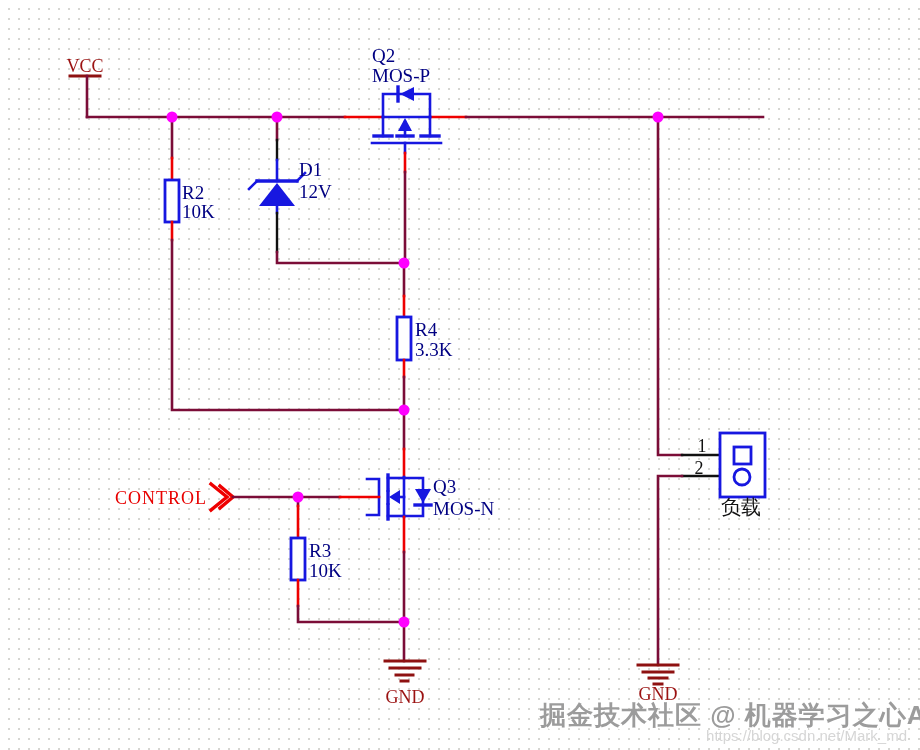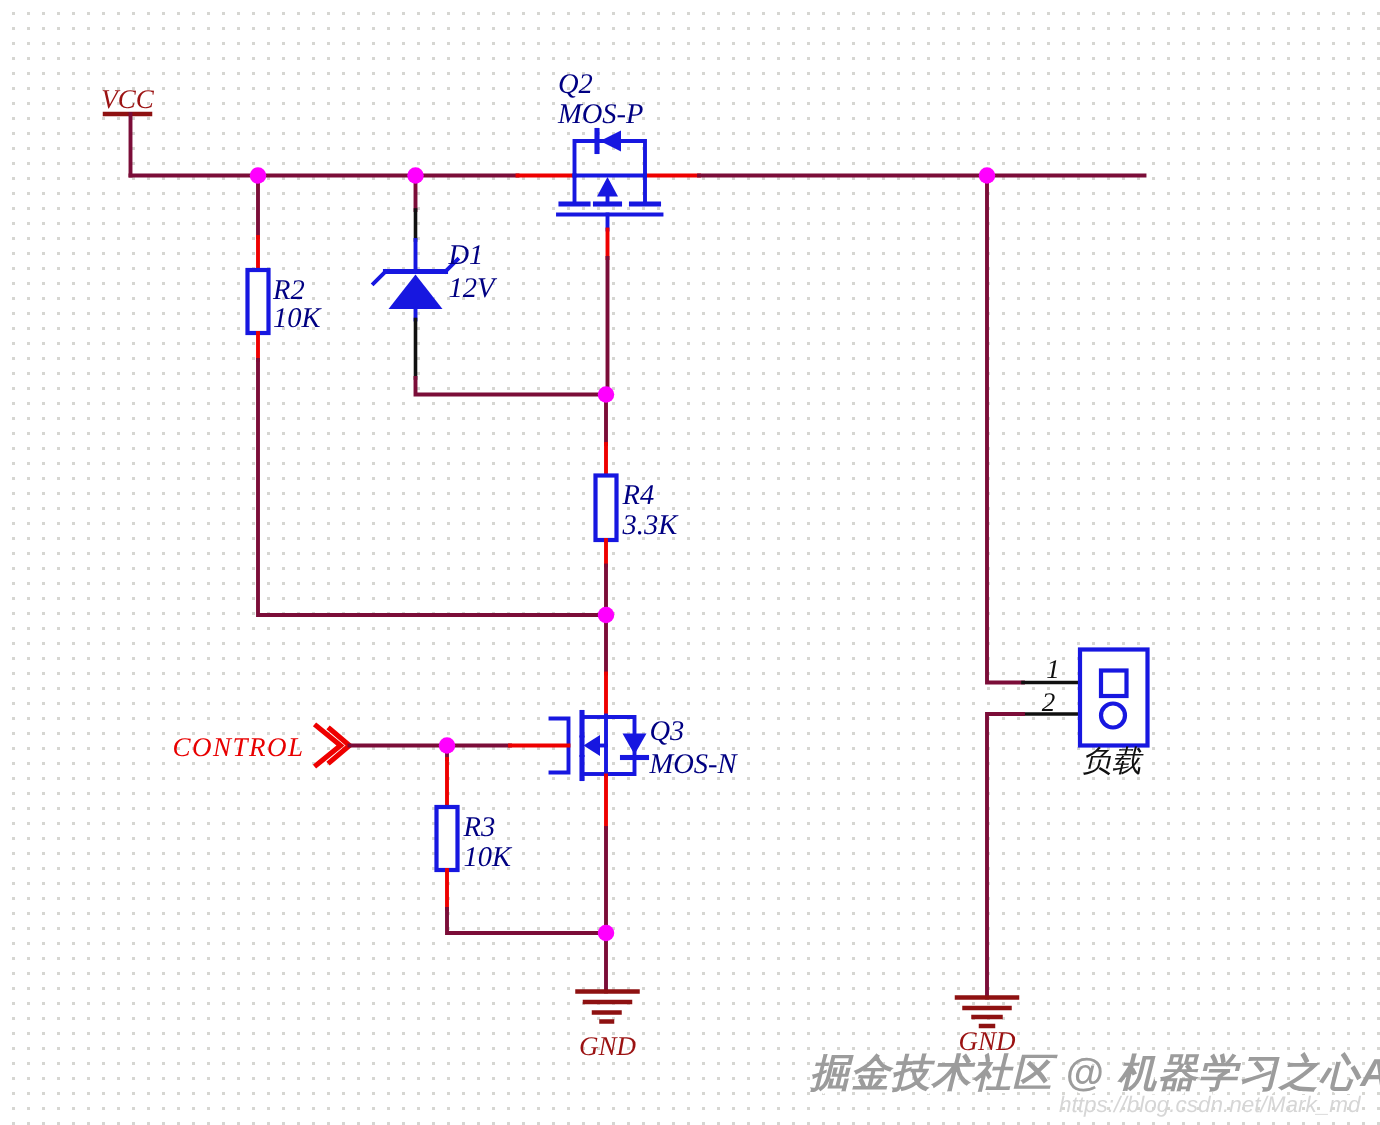--- a/index.html
+++ b/index.html
@@ -1,21 +1,20 @@
 <!DOCTYPE html>
 <html><head>
 <meta charset="utf-8">
 <style>
   html,body{margin:0;padding:0;background:#fff;}
   #canvas{
     position:relative;width:920px;height:750px;overflow:hidden;background:#fff;
     background-image:radial-gradient(circle,#d6d6d2 1px,rgba(0,0,0,0) 1.1px);
     background-size:10px 10px;background-position:4px 4px;
     font-family:"Liberation Serif",serif;
-    font-style:italic;
   }
   svg{position:absolute;left:0;top:0;}
   
   .w  {stroke:#7b0d38;stroke-width:2.6;fill:none;stroke-linecap:square;stroke-linejoin:miter;}
   .p  {stroke:#ee0000;stroke-width:2.6;fill:none;stroke-linecap:square;}
   .bk {stroke:#101010;stroke-width:2.4;fill:none;stroke-linecap:square;}
   .b  {stroke:#1717e0;stroke-width:2.6;fill:none;stroke-linecap:square;stroke-linejoin:miter;}
   .b3 {stroke:#1717e0;stroke-width:3.4;fill:none;stroke-linecap:square;}
   .bf {fill:#1717e0;stroke:none;}
   .bw {stroke:#1717e0;stroke-width:2.8;fill:#ffffff;}

